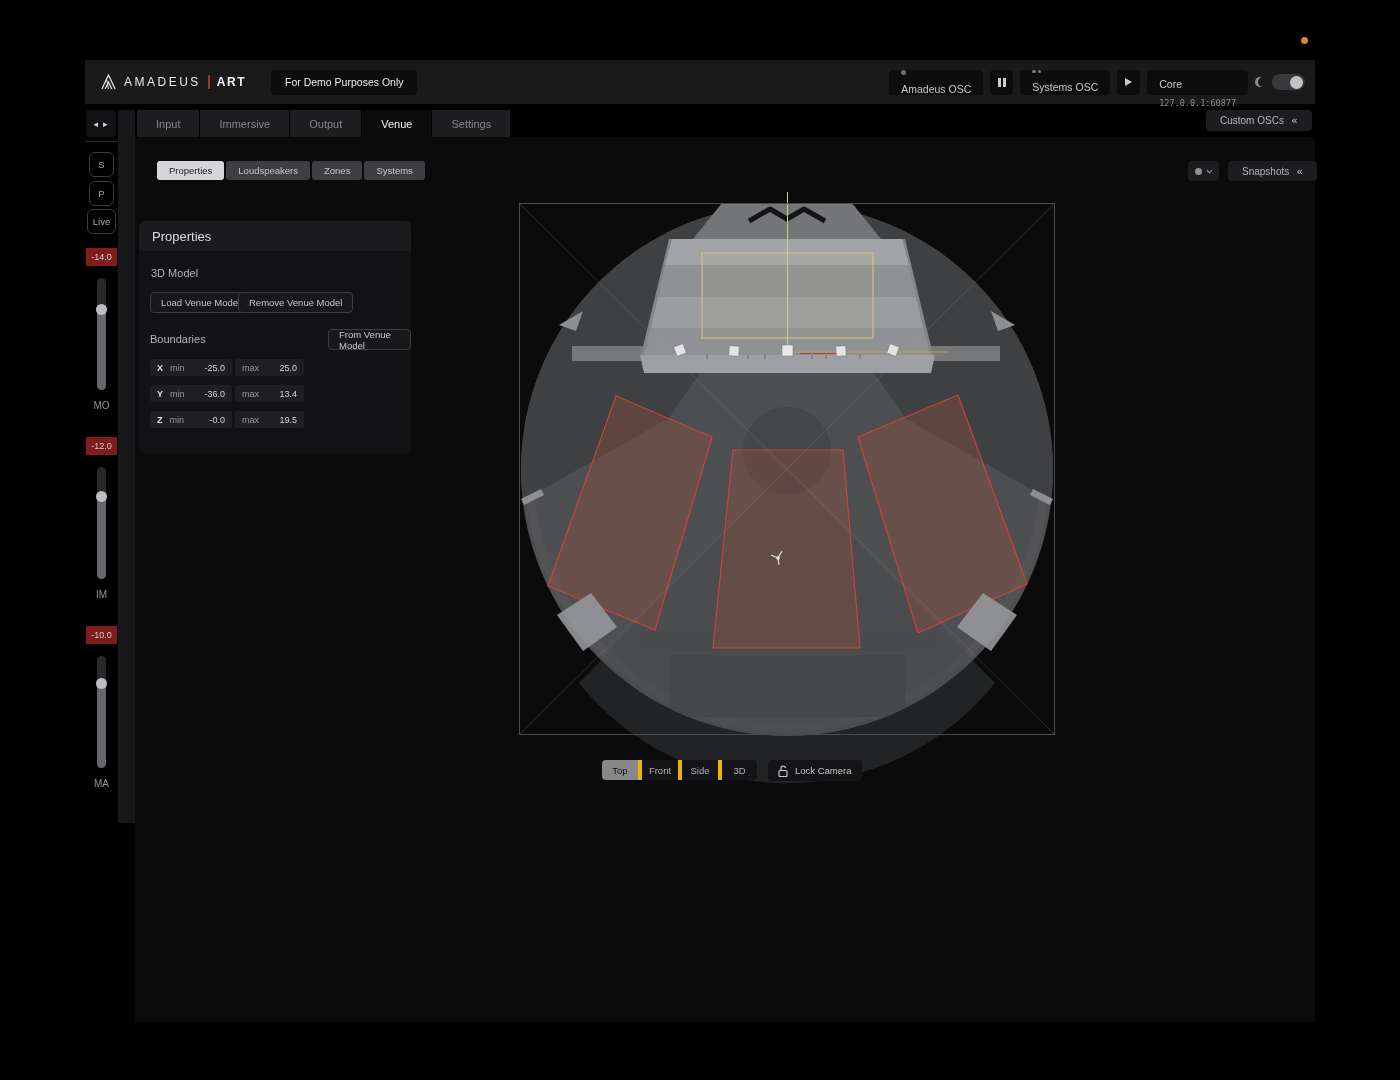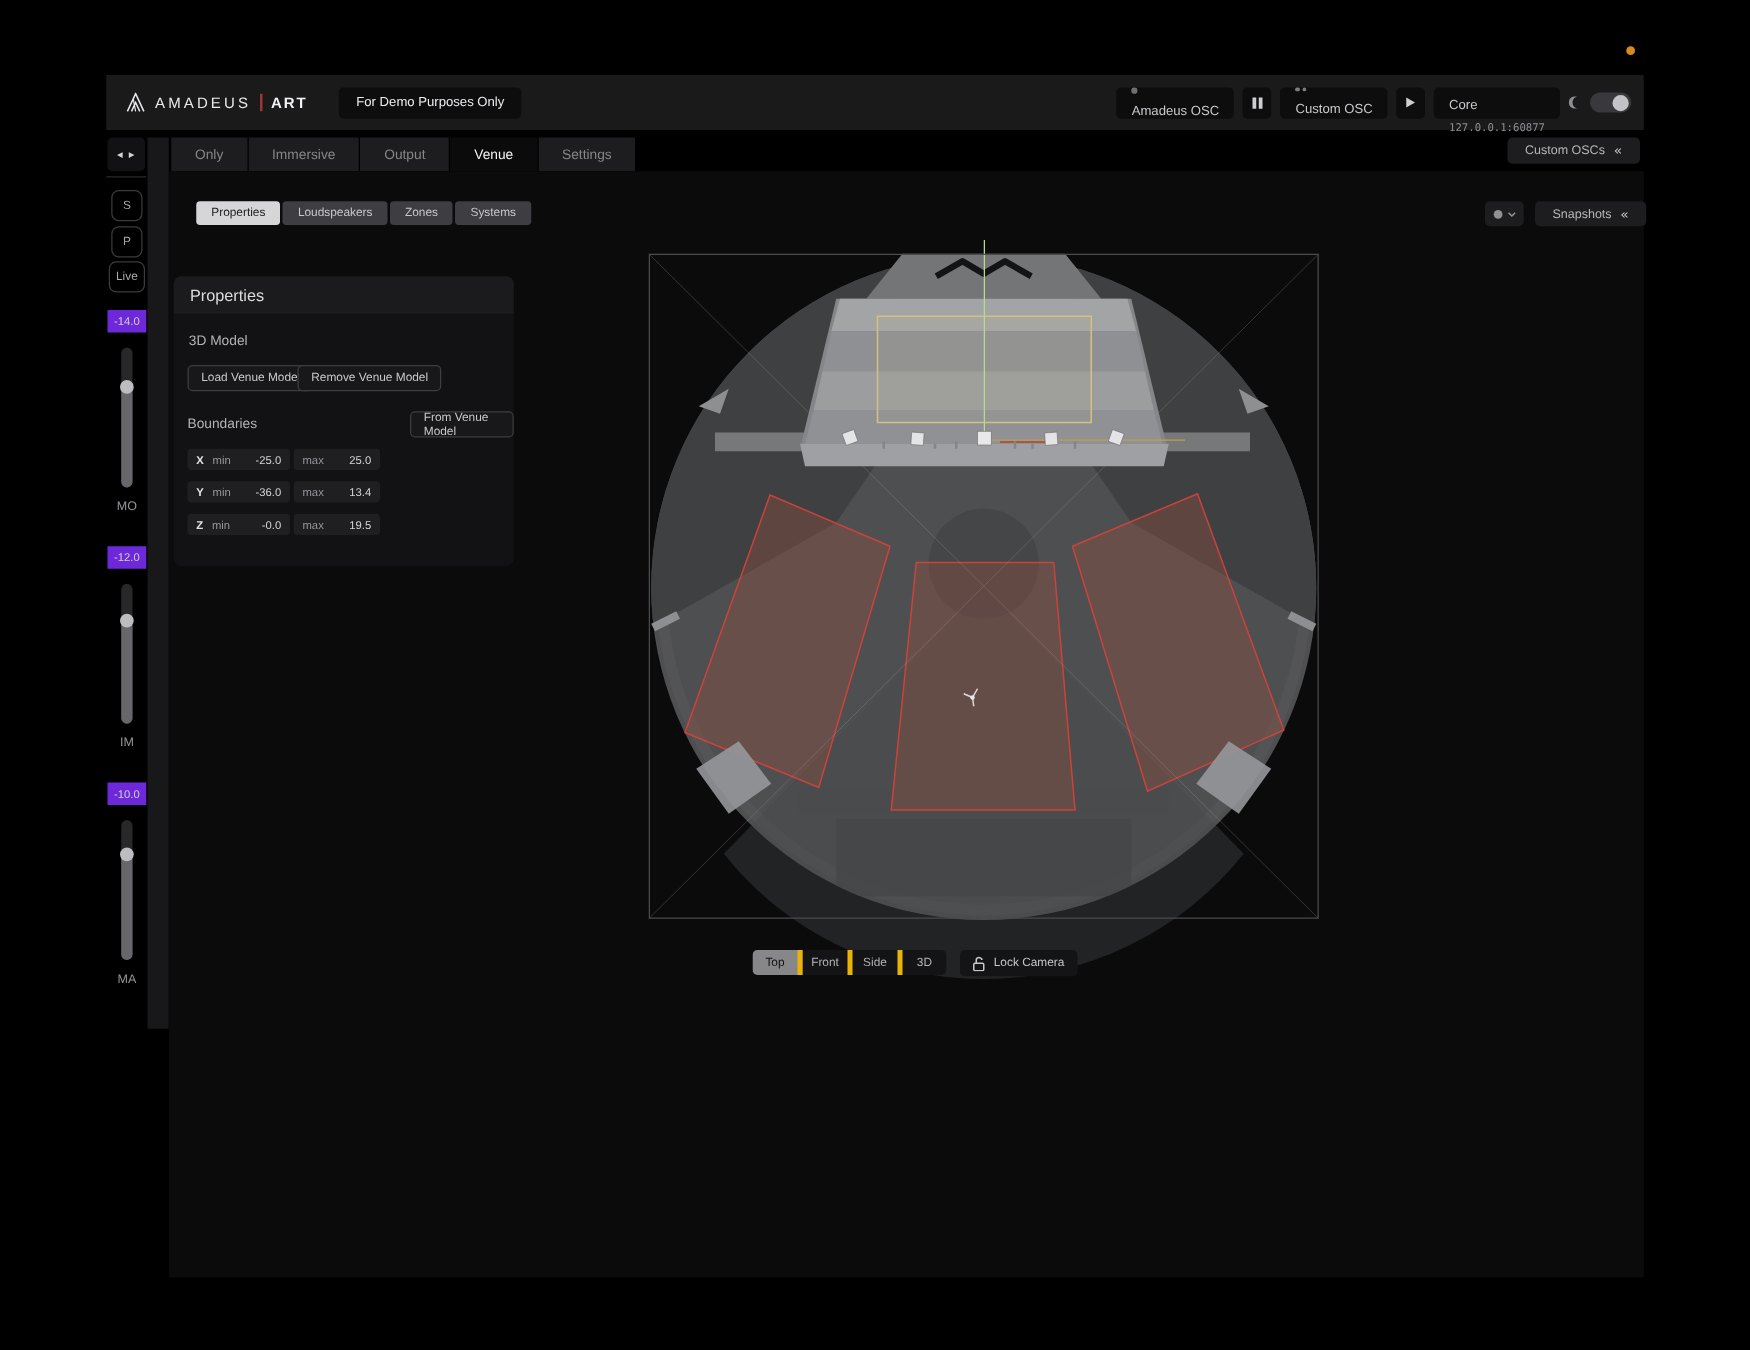--- a/index.html
+++ b/index.html
@@ -41,21 +41,21 @@
   .notif-dot { left:1301px; top:37px; width:7px; height:7px; border-radius:50%; background:#d9891f; }
 
   
   .collapse-btn { left:86px; top:110px; width:30px; height:27px; background:#121214;
     border-radius:4px; color:#d4d4d8; font-size:9px; display:flex; align-items:center;
     justify-content:center; letter-spacing:1px; font-family:"DejaVu Sans", sans-serif; }
   .rail-div { left:85px; top:141px; width:32px; height:1px; background:#2a2a2d; }
   .rail-btn { background:transparent; border:1px solid #3b3b3f; border-radius:6px;
     color:#a8a8ae; font-size:9.5px; display:flex; align-items:center; justify-content:center; }
   .strip { left:118px; top:110px; width:17px; height:713px; background:#18181a; }
-  .fad-val { width:31px; height:18px; background:#6d28d9; color:#cfcfd4; font-size:9px;
+  .fad-val { width:31px; height:18px; background:#7f1d1d; color:#cfcfd4; font-size:9px;
     display:flex; align-items:center; justify-content:center; }
   .fader-track { width:9px; height:112px; border-radius:5px; background:#28282a; position:absolute; }
   .fader-fill { position:absolute; left:0; right:0; bottom:0; background:#67676b; border-radius:5px; }
   .fader-knob { position:absolute; left:-1px; width:11px; height:11px; border-radius:50%;
     background:#bdbdc1; }
   .fad-label { width:31px; text-align:center; color:#94949a; font-size:10px; }
 
   
   .tabrow { left:137px; top:110px; height:27px; display:flex; }
   .tab { height:27px; padding:0 19px; display:flex; align-items:center; justify-content:center;
@@ -136,21 +136,21 @@
         <span class="osc-ii">
             <i></i>
             <i></i>
           </span>
       </div>
       <div class="pill">
         <span class="two-dots">
             <i></i>
             <i></i>
           </span>
-        <span>Custom OSC</span>
+        <span>Systems OSC</span>
       </div>
       <div class="sq-btn">
         <span class="play-tri"></span>
       </div>
       <div class="pill">
         <span class="dot dot-green"></span>
         <span>Core</span>
         <span class="addr">127.0.0.1:60877</span>
       </div>
       <span class="moon"></span>
@@ -184,21 +184,21 @@
   <div class="abs fad-val" style="left:86px; top:626px;">-10.0</div>
   <div class="abs fader-track" style="left:97px; top:656px;">
     <span class="fader-fill" style="top: 24%;"></span>
     <span class="fader-knob" style="top: calc(24% - 5px);"></span>
   </div>
   <div class="abs fad-label" style="left:86px; top:778px;">MA</div>
 
   <div class="abs strip"></div>
 
   <nav class="abs tabrow">
-    <div class="tab">Only</div>
+    <div class="tab">Input</div>
     <div class="tab">Immersive</div>
     <div class="tab">Output</div>
     <div class="tab active">Venue</div>
     <div class="tab">Settings</div>
   </nav>
   <div class="abs chip" style="left:1206px; top:110px; height:21px;">
     <span>Custom OSCs</span>
     <span class="chev2">«</span>
   </div>
 

